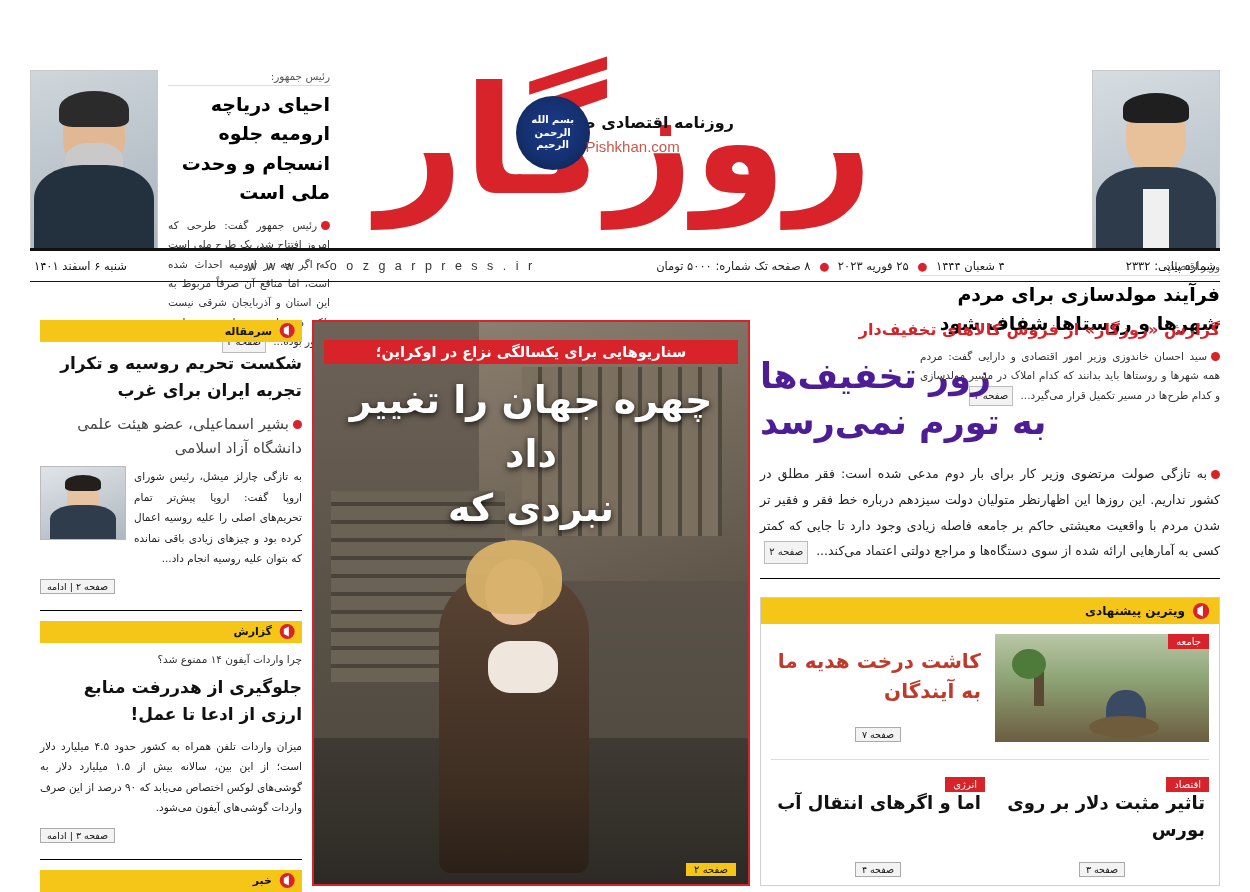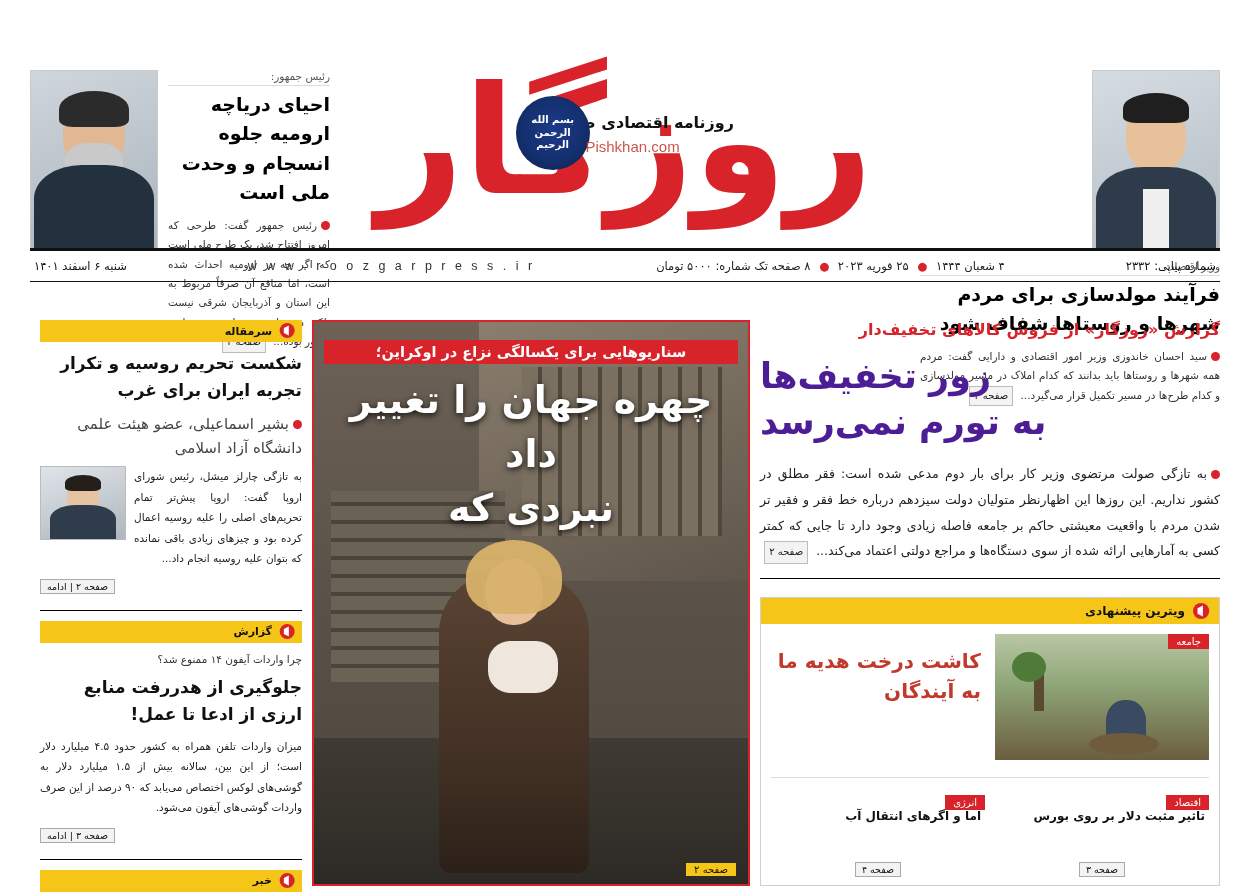--- a/index.html
+++ b/index.html
@@ -188,21 +188,21 @@
   }
   .tag {
     position: absolute; top: 0; right: 0;
     background: #d8232a; color: #fff; font-size: 10px;
     padding: 2px 8px; z-index: 3;
   }
   .v-title {
     font-size: 20px; font-weight: bold; color: #c0392b;
     line-height: 1.5; padding: 12px 4px 0;
   }
-  .v-title.dark { color: #111; font-size: 12px; }
+  .v-title.dark { color: #111; font-size: 18px; }
   .v-page {
     margin-top: auto; text-align: center; padding-top: 6px;
   }
   .v-sep { border-top: 1px solid #ddd; }
 
   
   .photo-main {
     border: 2px solid #d8232a;
     flex: 1 1 auto;
     position: relative;
@@ -371,20 +371,23 @@
                 <span class="tag">جامعه</span>
                 <div style="position:absolute;inset:0;background:linear-gradient(180deg,#b9c7a6 0%,#8fa677 40%,#6b5d40 100%);"></div>
                 <div style="position:absolute;left:18%;top:28%;width:10px;height:42px;background:#5a4a32;"></div>
                 <div style="position:absolute;left:8%;top:14%;width:34px;height:30px;background:#4e7a3a;border-radius:50%;"></div>
                 <div style="position:absolute;left:52%;top:52%;width:40px;height:46px;background:#3a4a62;border-radius:45% 45% 25% 25%;"></div>
                 <div style="position:absolute;left:44%;bottom:4%;width:70px;height:22px;background:#6f5c3c;border-radius:50%;"></div>
               </div>
             </div>
             <div class="v-cell">
               <div class="v-title">کاشت درخت هدیه ما به آیندگان</div>
+              <div class="v-page">
+                <span class="ref-box">صفحه ۷</span>
+              </div>
             </div>
           </div>
 
           <div class="v-sep"></div>
 
           <div class="v-row">
             <div class="v-cell">
               <div style="position:relative;">
                 <span class="tag">اقتصاد</span>
               </div>

